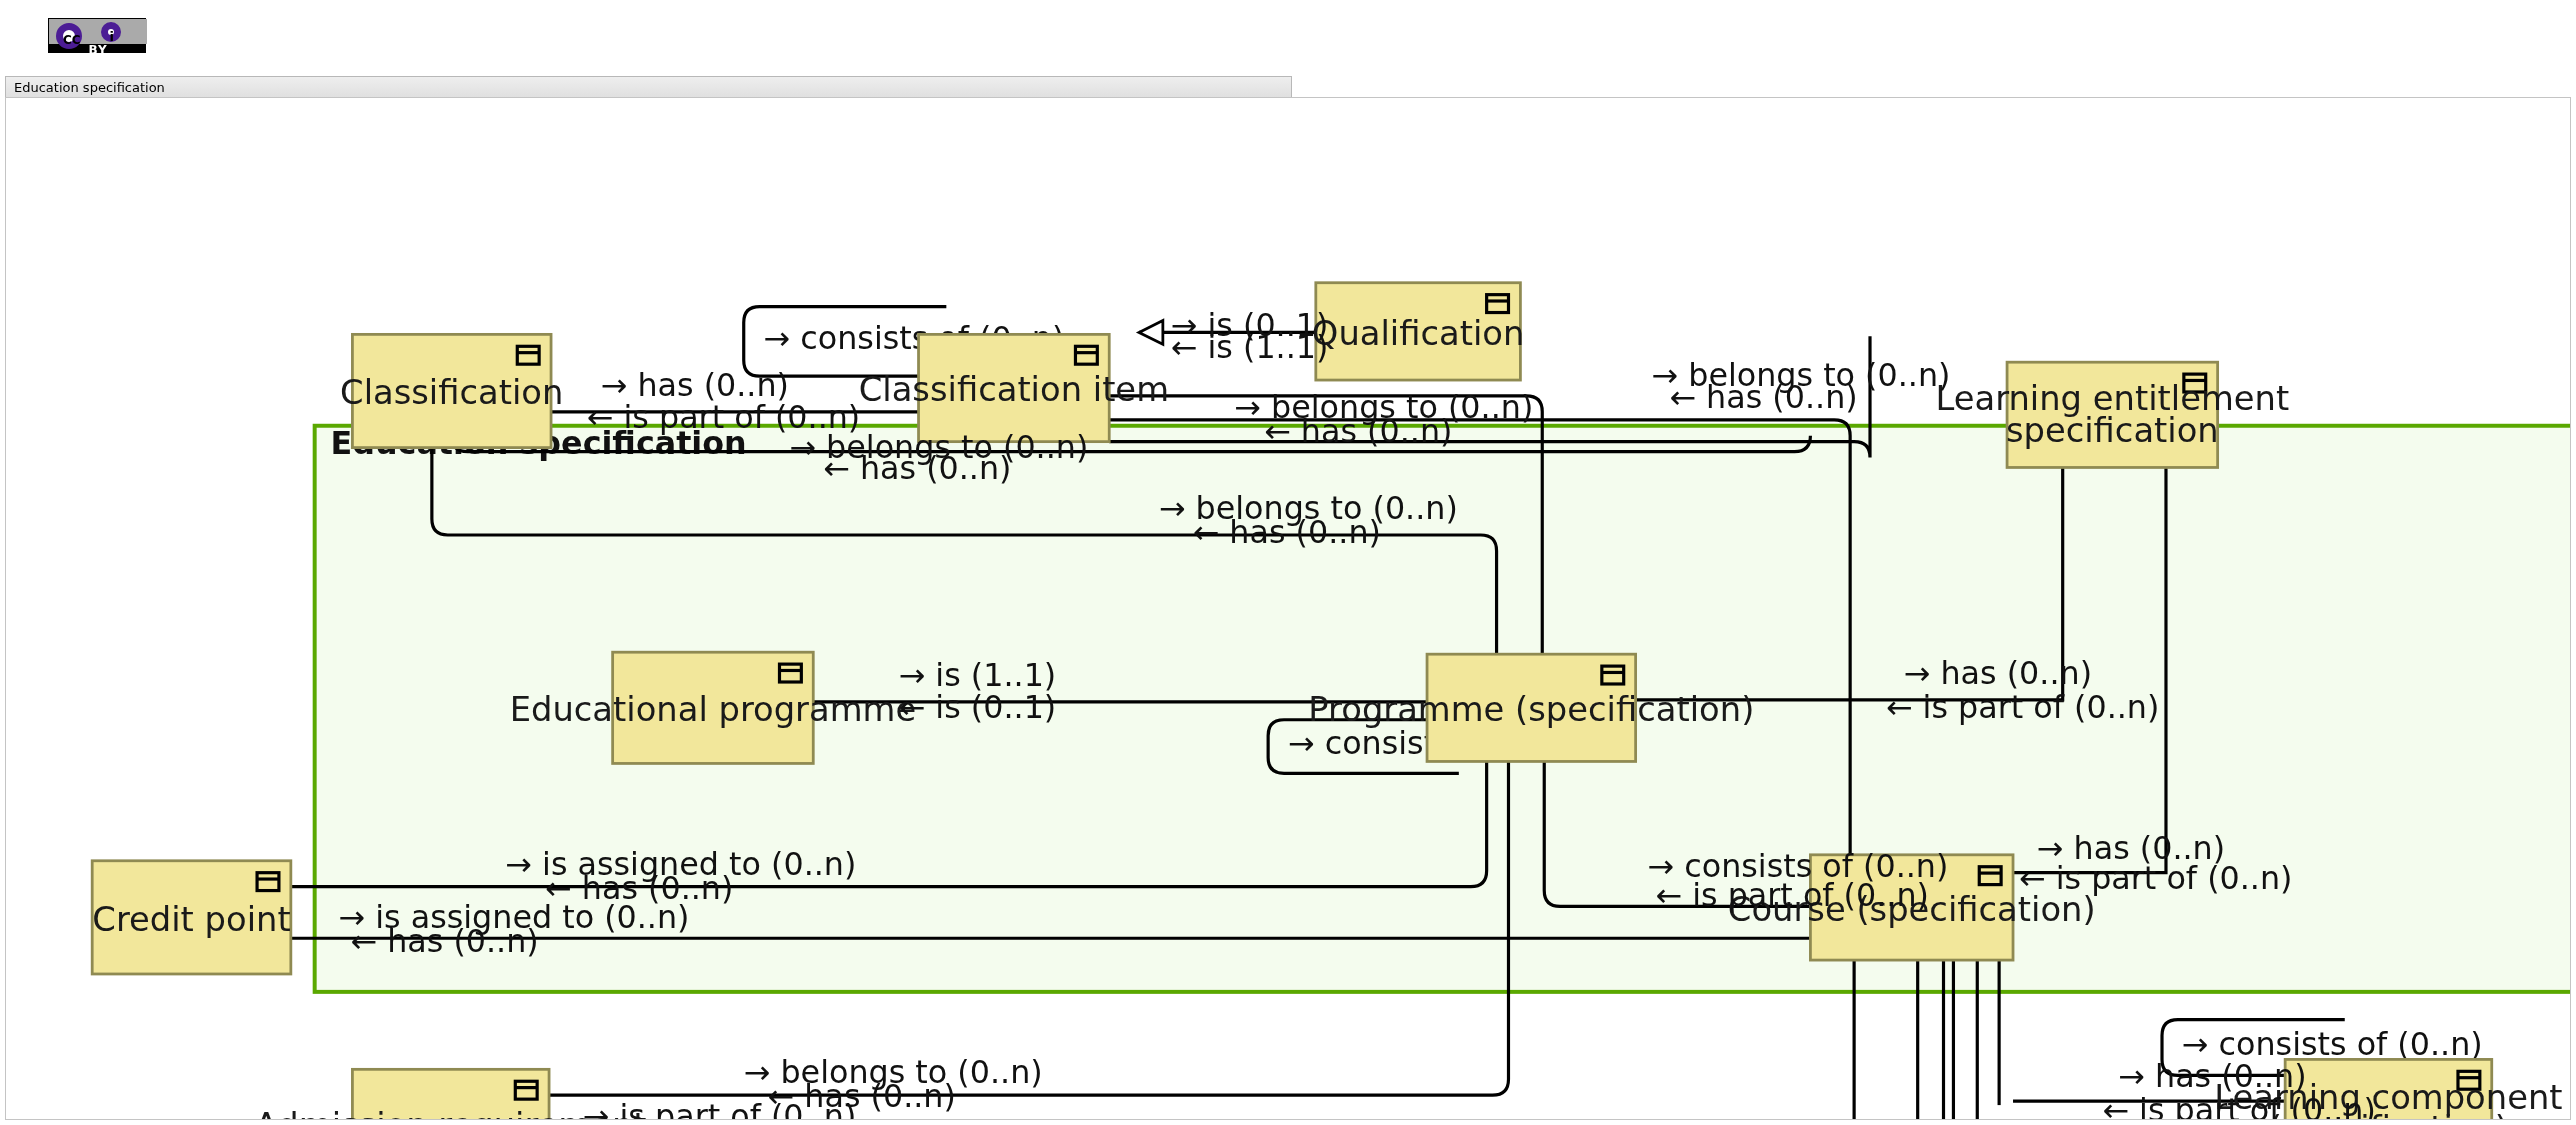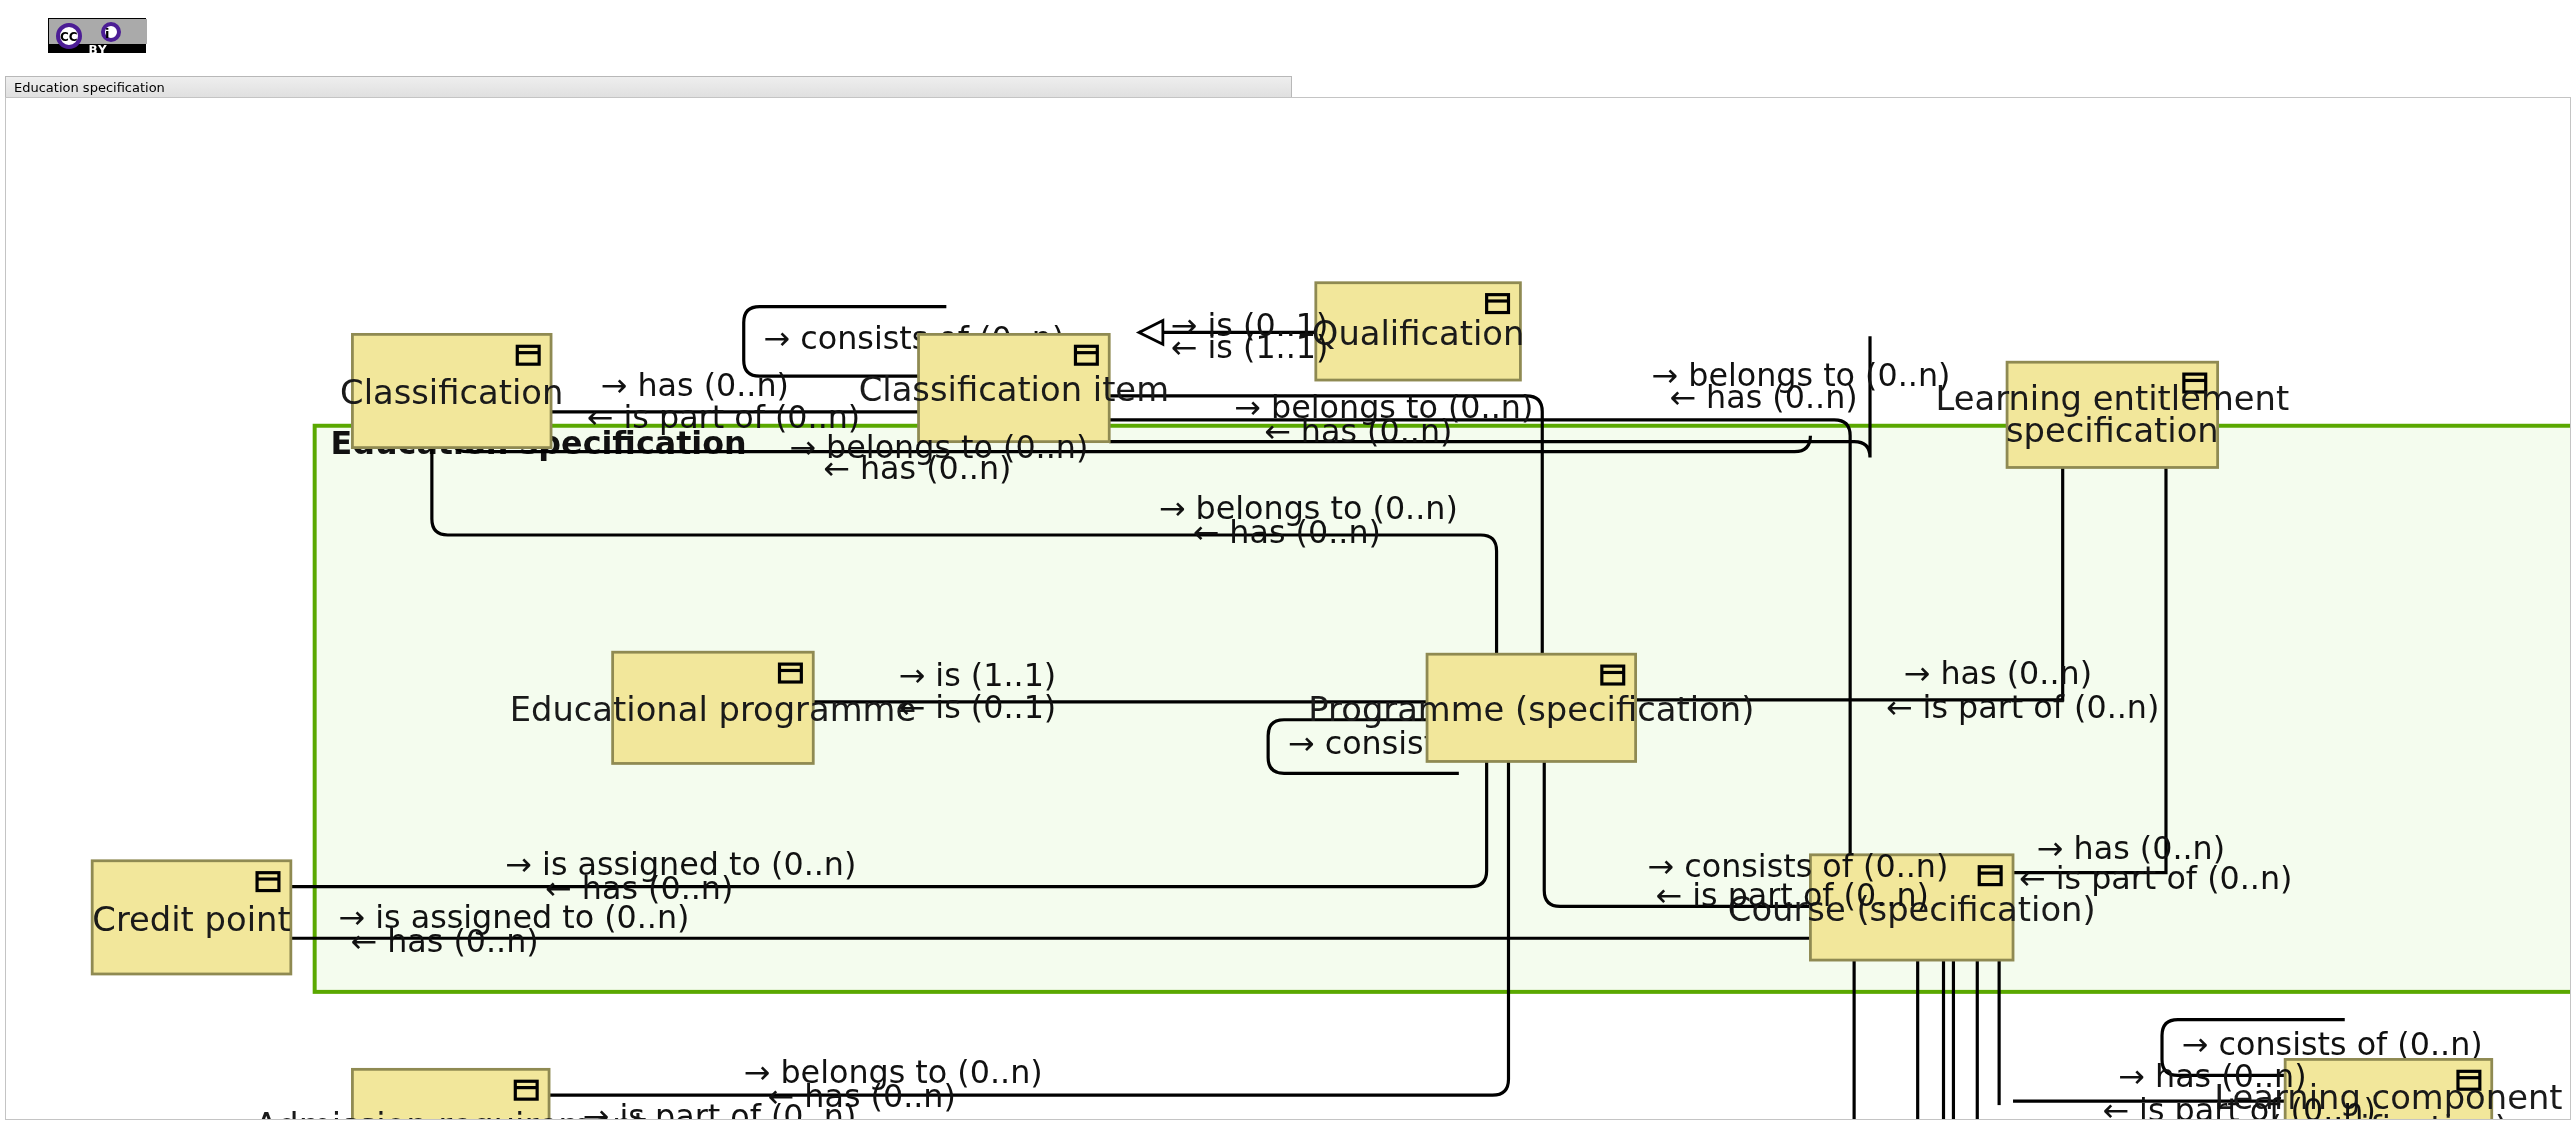--- a/index.html
+++ b/index.html
@@ -29,25 +29,25 @@
   #cc-badge .cc-top {
     position: absolute;
     left: 0; top: 0;
     width: 98px; height: 25px;
     background: #aaaaaa;
   }
   #cc-badge .cc-circle {
     position: absolute;
     border-radius: 50%;
     background: #ffffff;
-    border: 4px solid #4c1d95;
+    border: 7px solid #4c1d95;
     box-sizing: border-box;
     font-weight: bold;
     color: #000;
-    text-align: left;
+    text-align: right;
   }
   #cc-badge .cc-c1 { left: 7px; top: 4px; width: 26px; height: 26px; font-size: 12px; line-height: 20px; }
   #cc-badge .cc-c2 { left: 52px; top: 3px; width: 20px; height: 20px; font-size: 13px; line-height: 15px; }
   #cc-badge .cc-by {
     position: absolute;
     left: 0; top: 24px; width: 98px;
     text-align: center;
     color: #ffffff;
     font-size: 12px;
     font-weight: bold;

